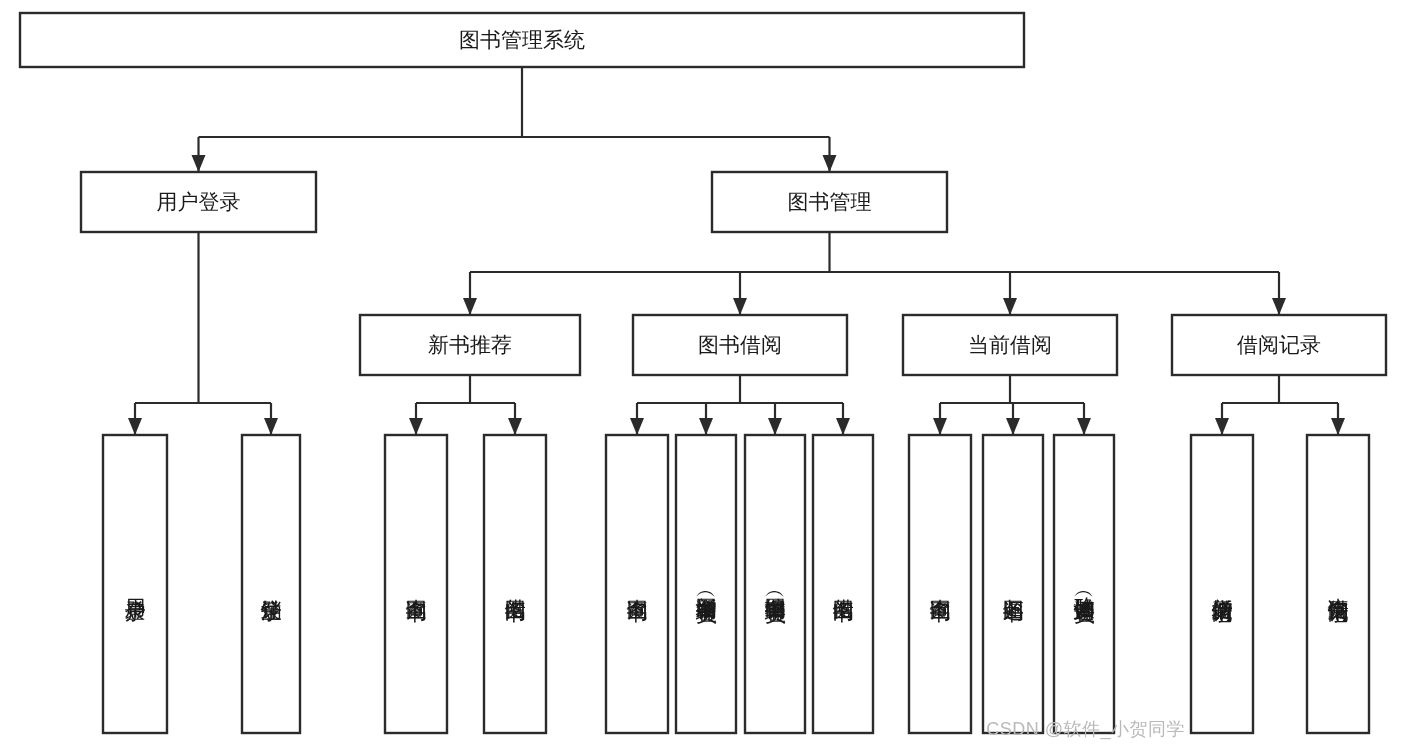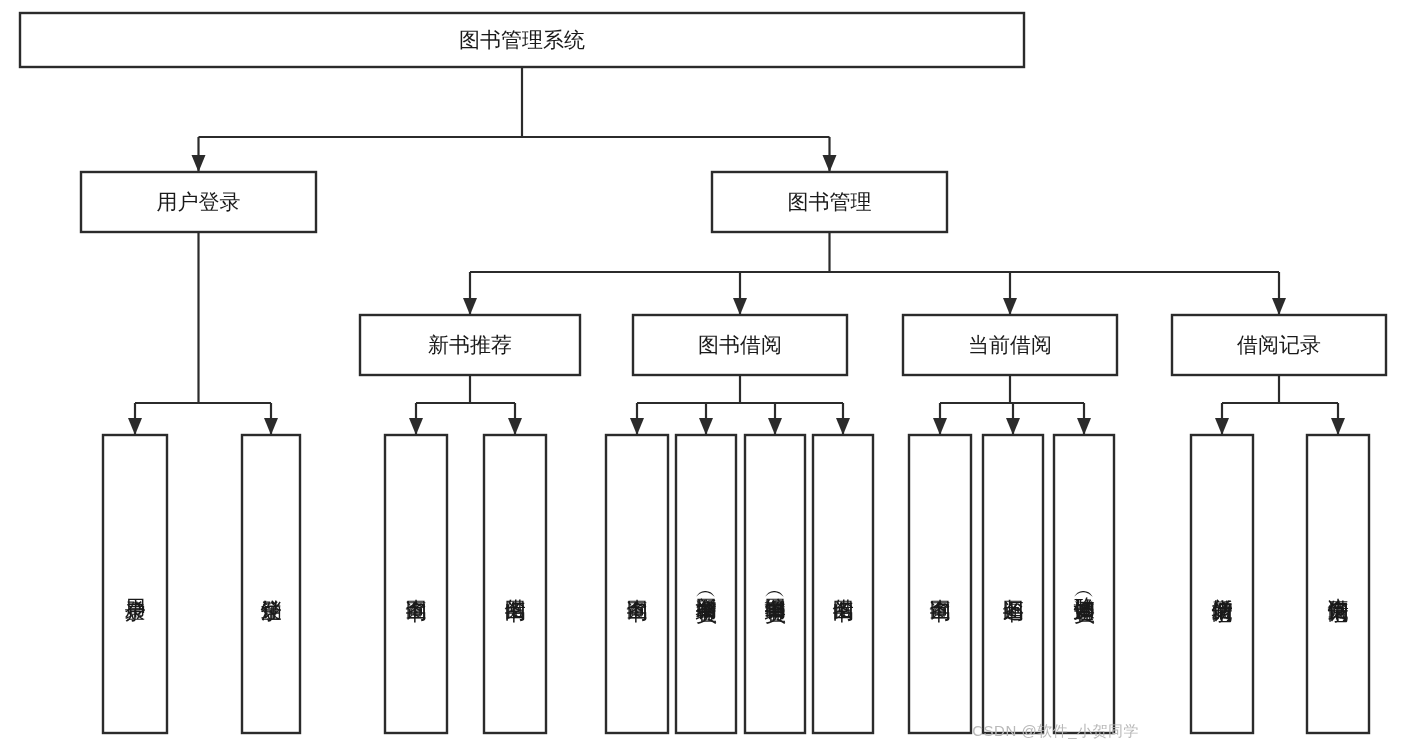--- a/index.html
+++ b/index.html
@@ -11,20 +11,21 @@
     width: 1405px;
     height: 747px;
     font-family: "Liberation Sans", "DejaVu Sans", sans-serif;
     overflow: hidden;
   }
   #diagram-root {
     position: relative;
     width: 1147px;
     height: 747px;
     background: #ffffff;
+    padding-left: 46px;
   }
   svg#diagram-svg {
     position: absolute;
     left: 0;
     top: 0;
     width: 1405px;
     height: 747px;
   }
   .node-box {
     fill: #ffffff;
@@ -61,21 +62,21 @@
     justify-content: center;
     text-align: center;
     white-space: nowrap;
     pointer-events: none;
   }
   .watermark {
     position: absolute;
     right: 8px;
     bottom: 6px;
     font-family: "Liberation Sans", "DejaVu Sans", sans-serif;
-    font-size: 15px;
+    font-size: 18px;
     color: #b9b9b9;
     white-space: nowrap;
     letter-spacing: 0.5px;
   }
 </style>
 </head>
 <body>
 
 <div id="diagram-root">
 

